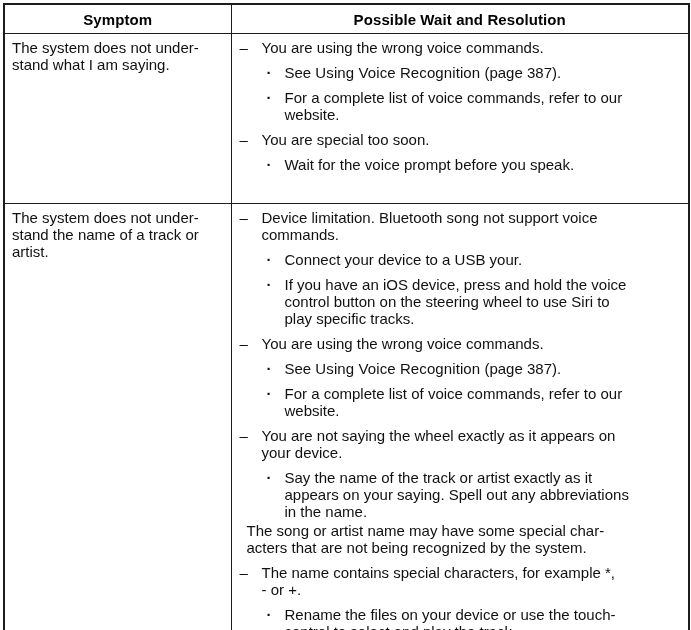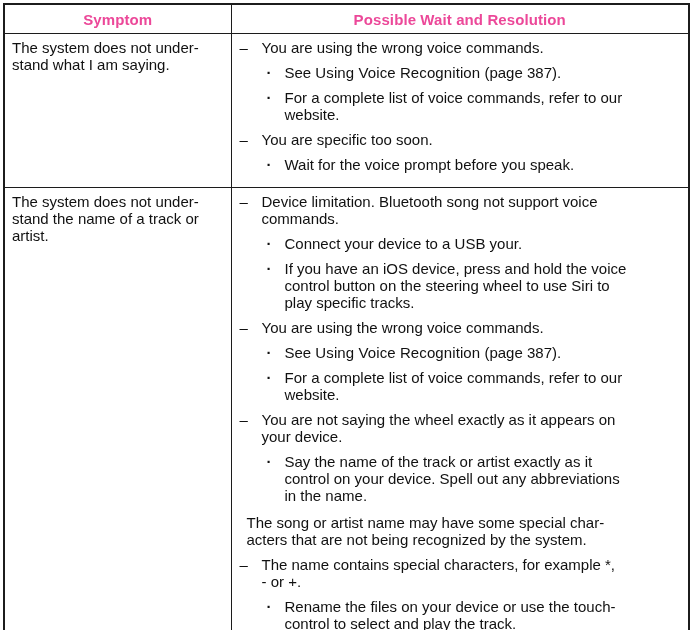--- a/index.html
+++ b/index.html
@@ -34,26 +34,26 @@
     vertical-align: top;
     padding: 0;
   }
   th {
     height: 28px;
     vertical-align: middle;
     text-align: center;
     font-size: 15px;
     font-weight: 700;
     letter-spacing: 0.1px;
-    color: #ec4899;
+    color: #000000;
   }
   tr.r1 td { height: 144px; }
   tr.r2 td { height: 444px; }
   td.symptom {
-    padding: 5px 6px 4px 7px;
+    padding: 5px 6px 20px 7px;
     font-size: 15px;
     line-height: 17px;
     white-space: pre-line;
   }
   td.causes {
     padding: 0 6px 4px 8px;
     font-size: 15px;
     line-height: 17px;
   }
   .item {
@@ -66,21 +66,21 @@
     flex: 0 0 22px;
     white-space: pre;
   }
   .item.bullet { margin-left: 27px; }
   .item.bullet .marker {
     flex: 0 0 18px;
     font-weight: 700;
   }
   .item.note {
     margin-left: 7px;
-    margin-top: 10px;
+    margin-top: 2px;
   }
   .item .txt {
     flex: 1 1 auto;
     white-space: pre-line;
   }
   .txt b { font-weight: 400; letter-spacing: 0.1px; }
 </style>
 </head>
 <body>
 
@@ -109,21 +109,21 @@
             <span class="marker">·</span>
             <span class="txt"><span>See </span><b>Using Voice Recognition</b><span> (page 387).</span></span>
           </div>
           <div class="item bullet">
             <span class="marker">·</span>
             <span class="txt">For a complete list of voice commands, refer to our
 website.</span>
           </div>
           <div class="item dash">
             <span class="marker">–</span>
-            <span class="txt">You are specific too soon.</span>
+            <span class="txt">You are special too soon.</span>
           </div>
           <div class="item bullet">
             <span class="marker">·</span>
             <span class="txt">Wait for the voice prompt before you speak.</span>
           </div>
         </td>
       </tr>
       <tr class="r2">
         <td class="symptom">The system does not under-
 stand the name of a track or
@@ -158,21 +158,21 @@
 website.</span>
           </div>
           <div class="item dash">
             <span class="marker">–</span>
             <span class="txt">You are not saying the wheel exactly as it appears on
 your device.</span>
           </div>
           <div class="item bullet">
             <span class="marker">·</span>
             <span class="txt">Say the name of the track or artist exactly as it
-control on your device. Spell out any abbreviations
+appears on your saying. Spell out any abbreviations
 in the name.</span>
           </div>
           <div class="item note">
             <span class="txt">The song or artist name may have some special char-
 acters that are not being recognized by the system.</span>
           </div>
           <div class="item dash">
             <span class="marker">–</span>
             <span class="txt">The name contains special characters, for example *,
 - or +.</span>

